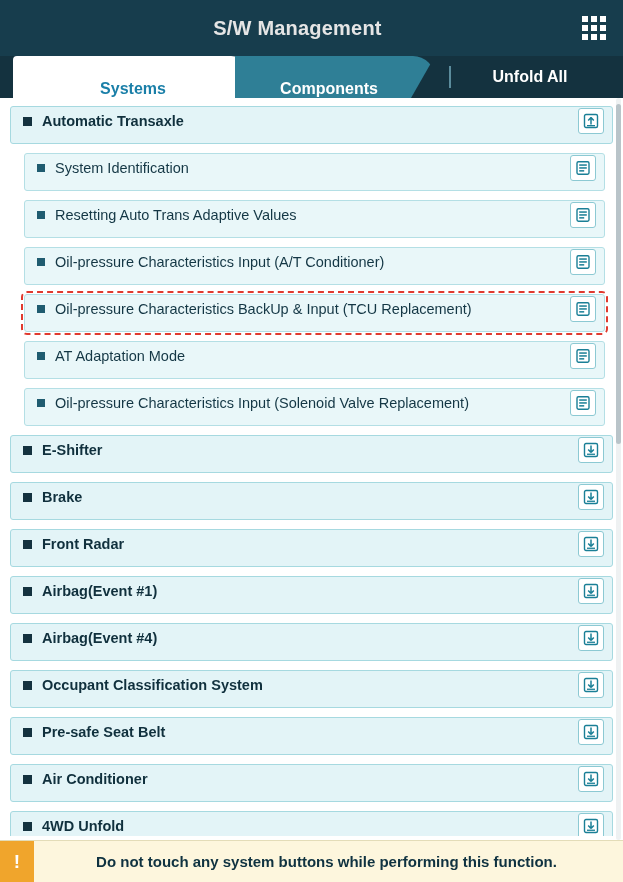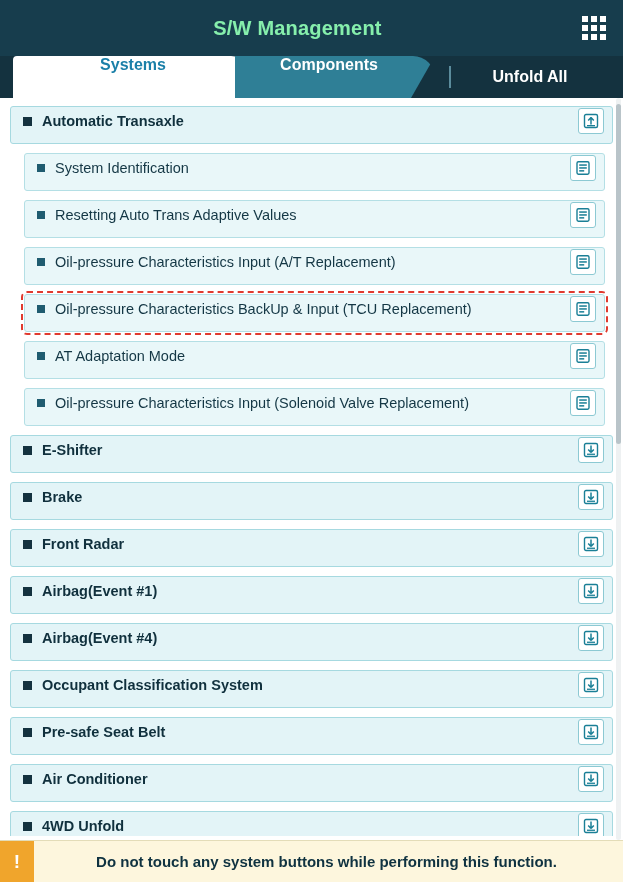--- a/index.html
+++ b/index.html
@@ -28,21 +28,21 @@
     height: 56px;
     background: #173d4d;
     display: flex;
     align-items: center;
     position: relative;
     flex: 0 0 auto;
   }
   .header-title {
     flex: 1;
     text-align: center;
-    color: #86efac;
+    color: #e5e5e5;
     font-size: 20px;
     font-weight: bold;
     letter-spacing: 0.2px;
     padding-left: 30px;
   }
   .grid-btn {
     width: 58px;
     height: 56px;
     display: flex;
     align-items: center;
@@ -67,21 +67,21 @@
     height: 42px;
     background: #14323f;
     display: flex;
     align-items: stretch;
     flex: 0 0 auto;
     position: relative;
   }
   .tab {
     position: relative;
     display: flex;
-    align-items: flex-start;
+    align-items: flex-end;
     justify-content: center;
     font-size: 16px;
     font-weight: bold;
     color: #ffffff;
     cursor: pointer;
   }
   .tab.systems {
     width: 240px;
     background: #ffffff;
     color: #1a7fa8;
@@ -317,21 +317,21 @@
             <svg width="16" height="16" viewBox="0 0 16 16">
               <rect x="2" y="1.8" width="12" height="12.4" rx="1.4" fill="none" stroke="#1a7f96" stroke-width="1.4"></rect>
               <rect x="4.2" y="4.3" width="7.6" height="1.5" fill="#1a7f96"></rect>
               <rect x="4.2" y="7.2" width="7.6" height="1.5" fill="#1a7f96"></rect>
               <rect x="4.2" y="10.1" width="5" height="1.5" fill="#1a7f96"></rect>
             </svg>
           </span>
         </div>
         <div class="row child">
           <span class="bullet"></span>
-          <span class="row-label">Oil-pressure Characteristics Input (A/T Replacement)</span>
+          <span class="row-label">Oil-pressure Characteristics Input (A/T Conditioner)</span>
           <span class="row-icon">
             <svg width="16" height="16" viewBox="0 0 16 16">
               <rect x="2" y="1.8" width="12" height="12.4" rx="1.4" fill="none" stroke="#1a7f96" stroke-width="1.4"></rect>
               <rect x="4.2" y="4.3" width="7.6" height="1.5" fill="#1a7f96"></rect>
               <rect x="4.2" y="7.2" width="7.6" height="1.5" fill="#1a7f96"></rect>
               <rect x="4.2" y="10.1" width="5" height="1.5" fill="#1a7f96"></rect>
             </svg>
           </span>
         </div>
         <div class="row child highlight">

